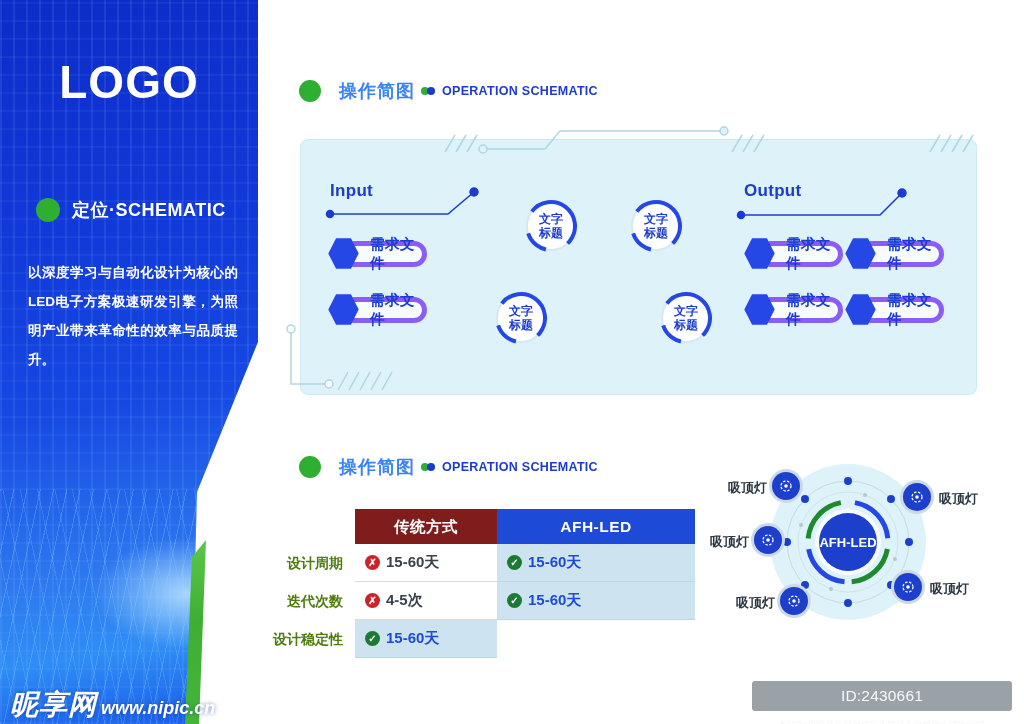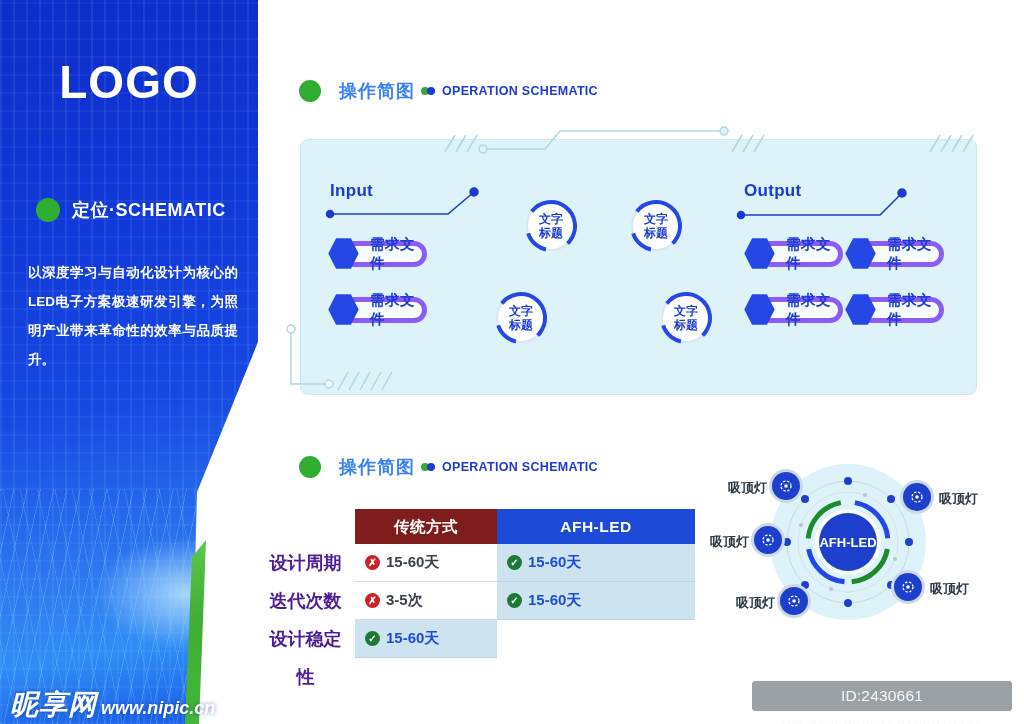--- a/index.html
+++ b/index.html
@@ -71,21 +71,21 @@
   .circle-badge .txt { position:absolute; left:0; top:0; width:54px; height:54px;
            display:flex; flex-direction:column; align-items:center; justify-content:center;
            color:#1c3bd2; font-size:12px; font-weight:bold; line-height:14px; }
 
   
   .cmp-table { position:absolute; left:268px; top:509px; display:grid;
            grid-template-columns:87px 142px 198px; grid-template-rows:35px 38px 38px 38px; }
   .th { color:#fff; font-size:15.5px; font-weight:bold; text-align:center; line-height:35px; letter-spacing:.5px; }
   .th.gray { background:#7f1d1d; }
   .th.blue { background:#1e4ad8; }
-  .row-label { color:#4c1d95; font-size:18px; font-weight:bold; text-align:center; padding-right:12px; line-height:38px; }
+  .row-label { color:#4d7c0f; font-size:14px; font-weight:bold; text-align:right; padding-right:12px; line-height:38px; }
   .cell { display:flex; align-items:center; gap:6px; padding-left:10px;
            font-size:15px; font-weight:bold; border-bottom:1px solid #d7dadd; }
   .cell.trad { color:#39414a; background:#fff; }
   .cell.afh  { color:#1e4ad8; background:#cde4f0; border-bottom:1px solid #bcd6e4; }
   .mini-ic { width:15px; height:15px; border-radius:50%; color:#fff; font-size:10px;
            line-height:15px; text-align:center; font-weight:bold; flex:0 0 15px; }
   .mini-ic.x { background:#cc2229; }
   .mini-ic.v { background:#1d7a34; }
   .mini-ic.x::before { content:"✗"; }
   .mini-ic.v::before { content:"✓"; }
@@ -244,21 +244,21 @@
       <span>15-60天</span>
     </div>
     <div class="cell afh">
       <span class="mini-ic v"></span>
       <span>15-60天</span>
     </div>
 
     <div class="row-label">迭代次数</div>
     <div class="cell trad">
       <span class="mini-ic x"></span>
-      <span>3-5次</span>
+      <span>4-5次</span>
     </div>
     <div class="cell afh">
       <span class="mini-ic v"></span>
       <span>15-60天</span>
     </div>
 
     <div class="row-label">设计稳定性</div>
     <div class="cell afh">
       <span class="mini-ic v"></span>
       <span>15-60天</span>

